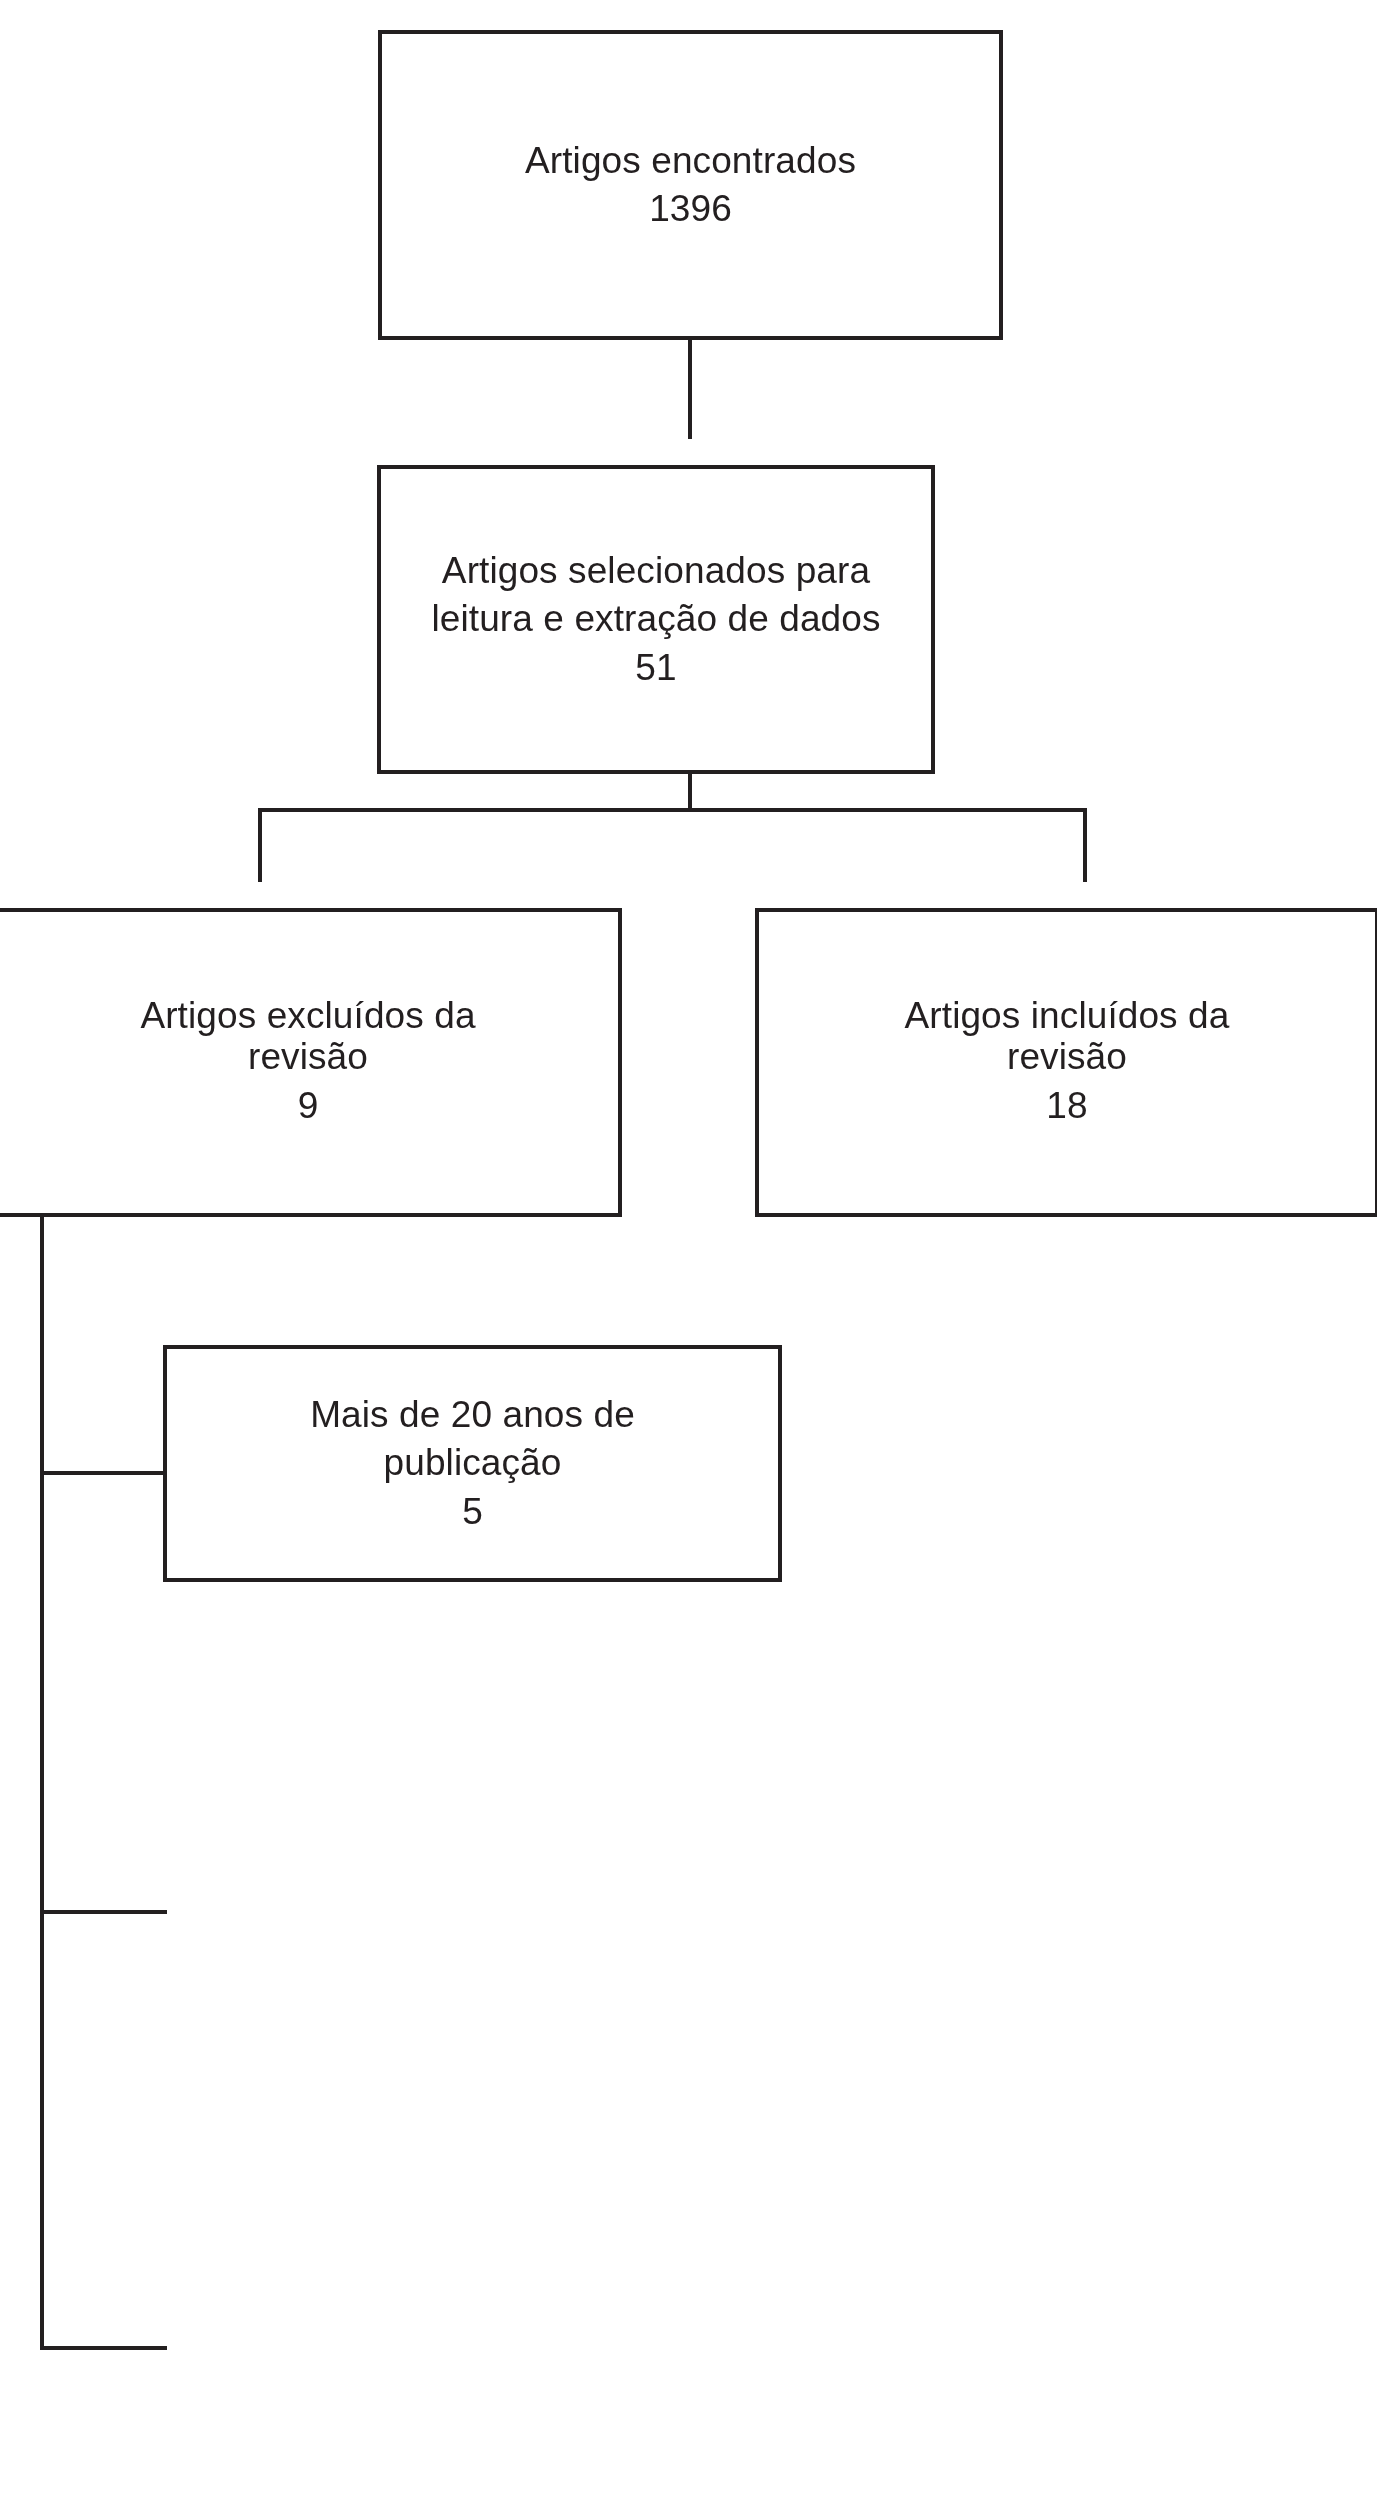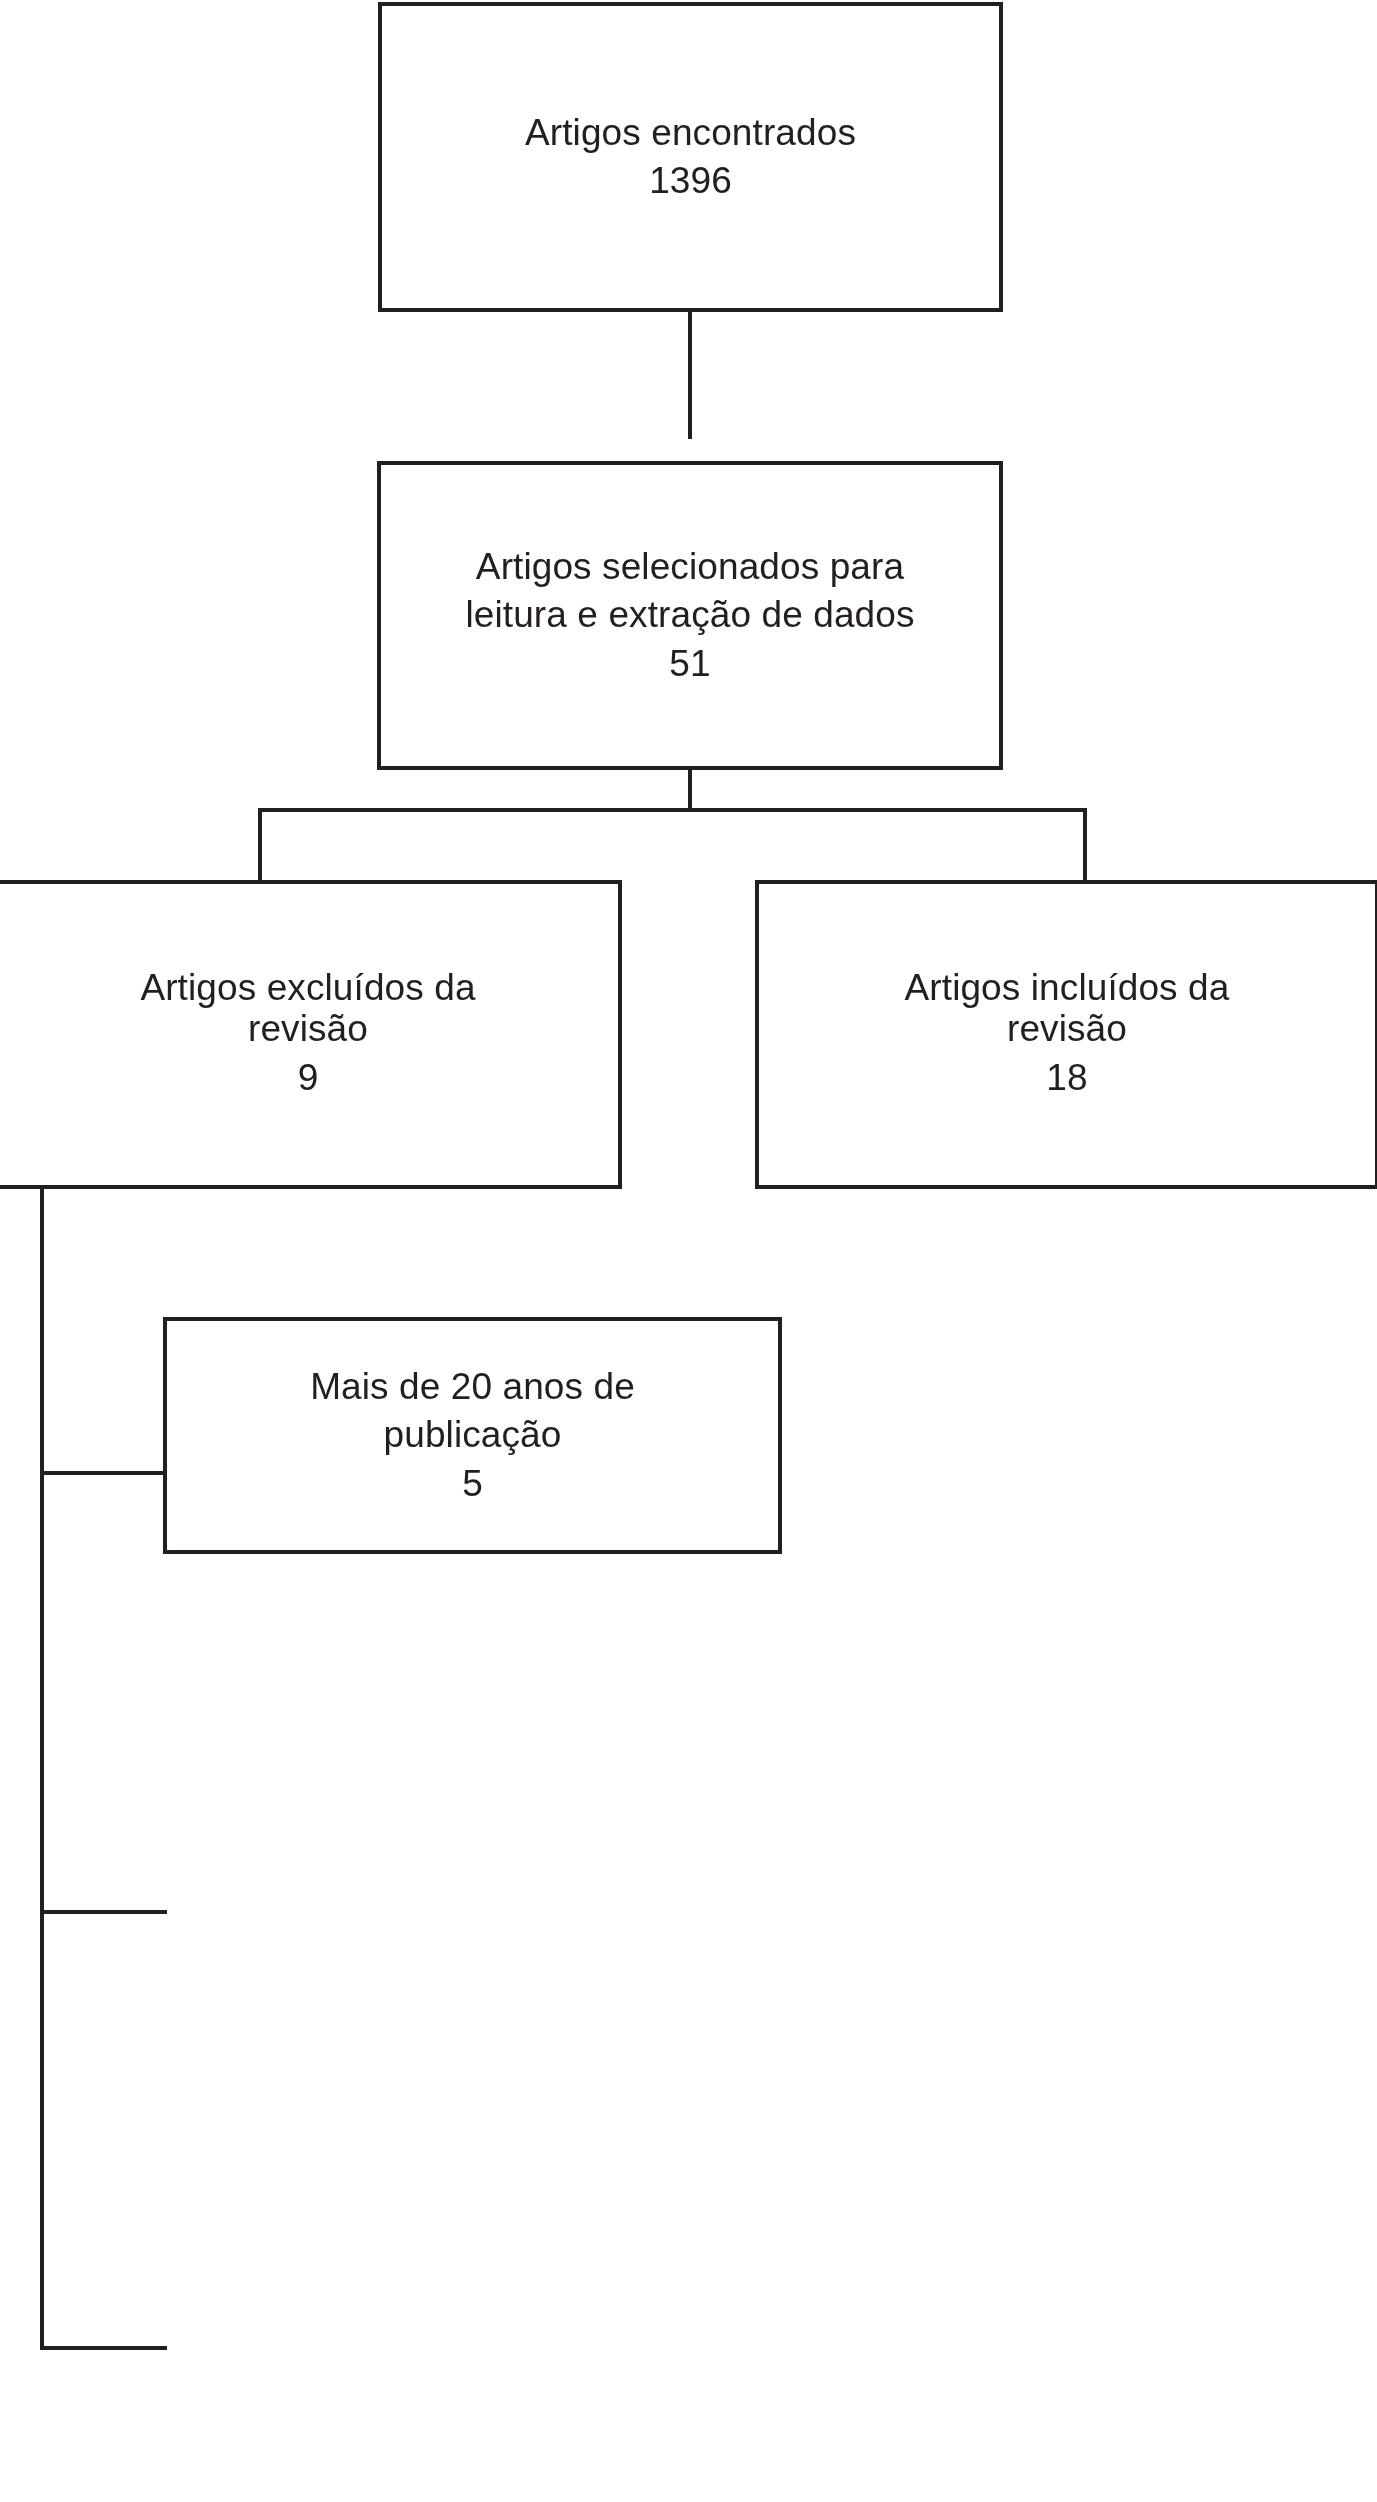--- a/index.html
+++ b/index.html
@@ -21,40 +21,41 @@
     box-sizing: border-box;
     border: 4px solid #231f20;
     background: #ffffff;
     display: flex;
     flex-direction: column;
     align-items: center;
     justify-content: center;
     text-align: center;
     color: #231f20;
     z-index: 2;
+    margin-top: 28px;
   }
   .node .label {
     font-size: 37px;
     line-height: 1.30;
     letter-spacing: 0.1px;
     padding: 0 14px;
     white-space: pre-line;
   }
   .node .count {
     font-size: 37px;
     line-height: 1.30;
     letter-spacing: 0.1px;
   }
   
   .node.tight .label { line-height: 1.12; }
   .node.tight .count { margin-top: 4px; }
 
   
   #node-found        { left: 378px; top: 2px;    width: 625px; height: 310px; }
-  #node-selected     { left: 377px; top: 461px;  width: 626px; height: 309px; }
+  #node-selected     { left: 377px; top: 437px;  width: 558px; height: 309px; }
   #node-excluded     { left: -6px;  top: 880px;  width: 628px; height: 309px; }
   #node-included     { left: 755px; top: 880px;  width: 624px; height: 309px; }
   #node-old          { left: 163px; top: 1317px; width: 619px; height: 237px; }
   #node-unavailable  { left: 163px; top: 1755px; width: 619px; height: 305px; }
   #node-editorial    { left: 163px; top: 2195px; width: 619px; height: 307px; }
 
   
   .line {
     position: absolute;
     background: #231f20;

